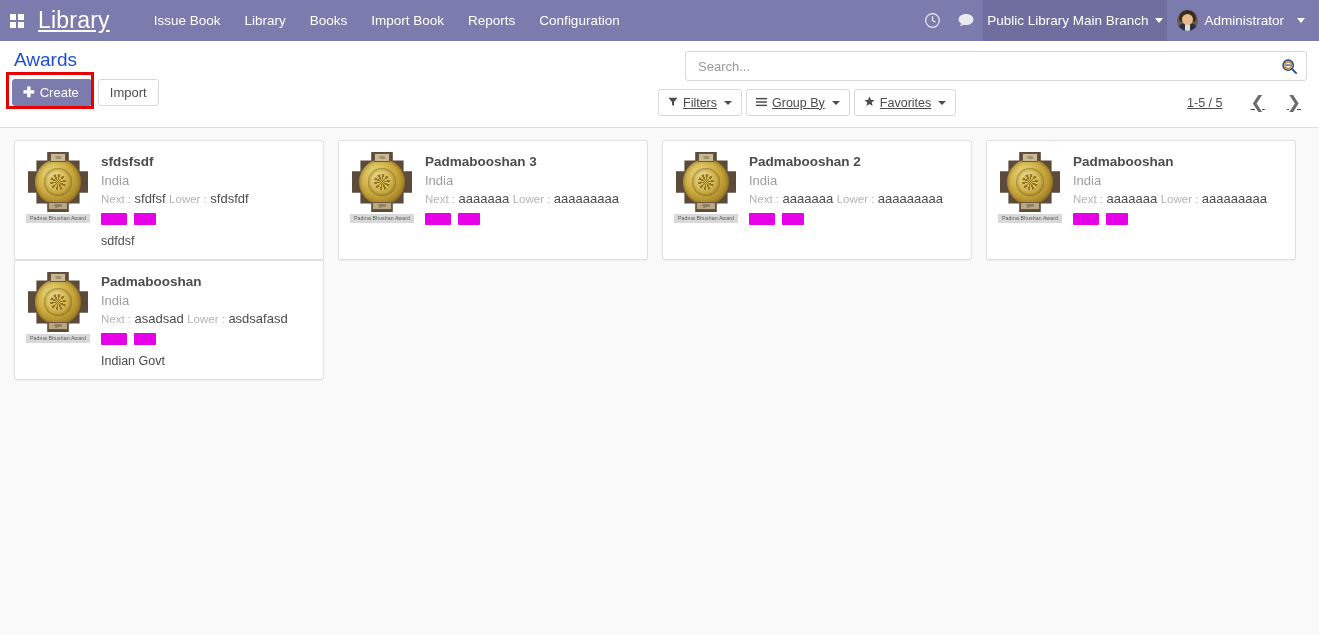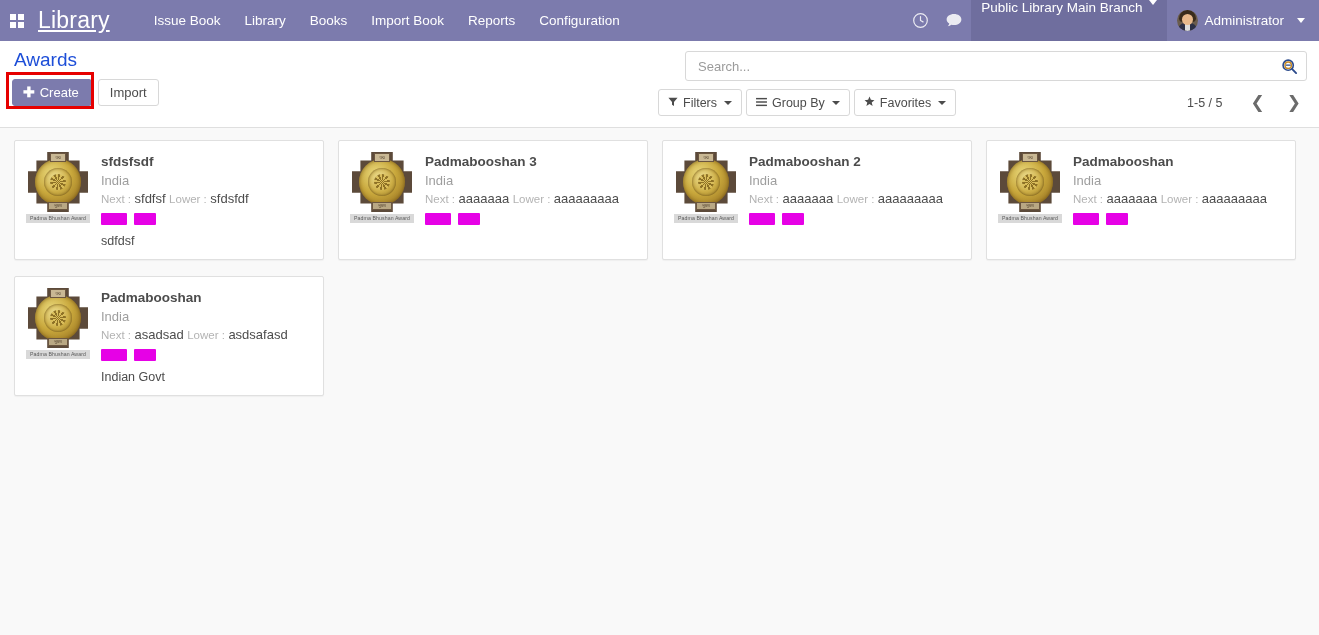--- a/index.html
+++ b/index.html
@@ -64,22 +64,22 @@
   }
   .nav-icon {
     width: 34px;
     display: flex; align-items: center; justify-content: center;
     cursor: pointer;
     opacity: .85;
   }
   .nav-icon svg { display: block; }
 
   .branch-sel {
-    display: flex; align-items: flex-start;
-    padding: 0 10px;
+    display: flex; align-items: center;
+    padding: 0 4px;
     background: #6f6e9e;
     font-size: 13.5px;
     cursor: pointer;
     white-space: nowrap;
   }
   .user-sel {
     display: flex; align-items: center;
     padding: 0 14px 0 10px;
     font-size: 13.5px;
     cursor: pointer;
@@ -185,20 +185,21 @@
     color: #4c4c4c;
     background: transparent;
   }
   .searchbar input::placeholder { color: #9b9b9b; }
   .search-icon { flex: 0 0 auto; display: flex; align-items: center; cursor: pointer; }
 
   .filter-row {
     display: flex; align-items: center;
     margin-top: 8px;
     position: relative;
+    text-decoration: underline;
   }
   .fbtn {
     border: 1px solid #d8d8d8;
     background: #ffffff;
     color: #4c4c4c;
     font-size: 12.5px;
     font-family: inherit;
     height: 27px;
     padding: 0 9px;
     cursor: pointer;
@@ -229,21 +230,21 @@
     line-height: 16px;
     padding: 0 6px;
     user-select: none;
   }
 
   
   .kanban {
     padding: 12px 14px 0 14px;
     display: flex;
     flex-wrap: wrap;
-    gap: 16px 14px;
+    gap: 0 14px;
     align-content: flex-start;
   }
   .kcard {
     width: 310px;
     min-height: 107px;
     background: #ffffff;
     border: 1px solid #e0e0e0;
     border-radius: 2px;
     box-shadow: 0 1px 1px rgba(0,0,0,.04);
     padding: 11px 10px 10px 11px;

